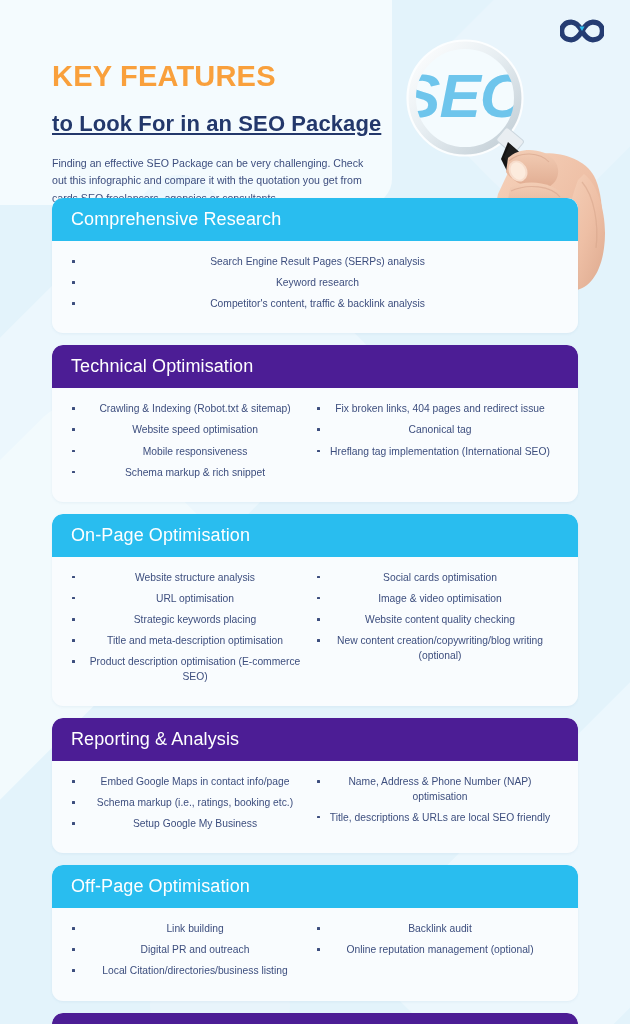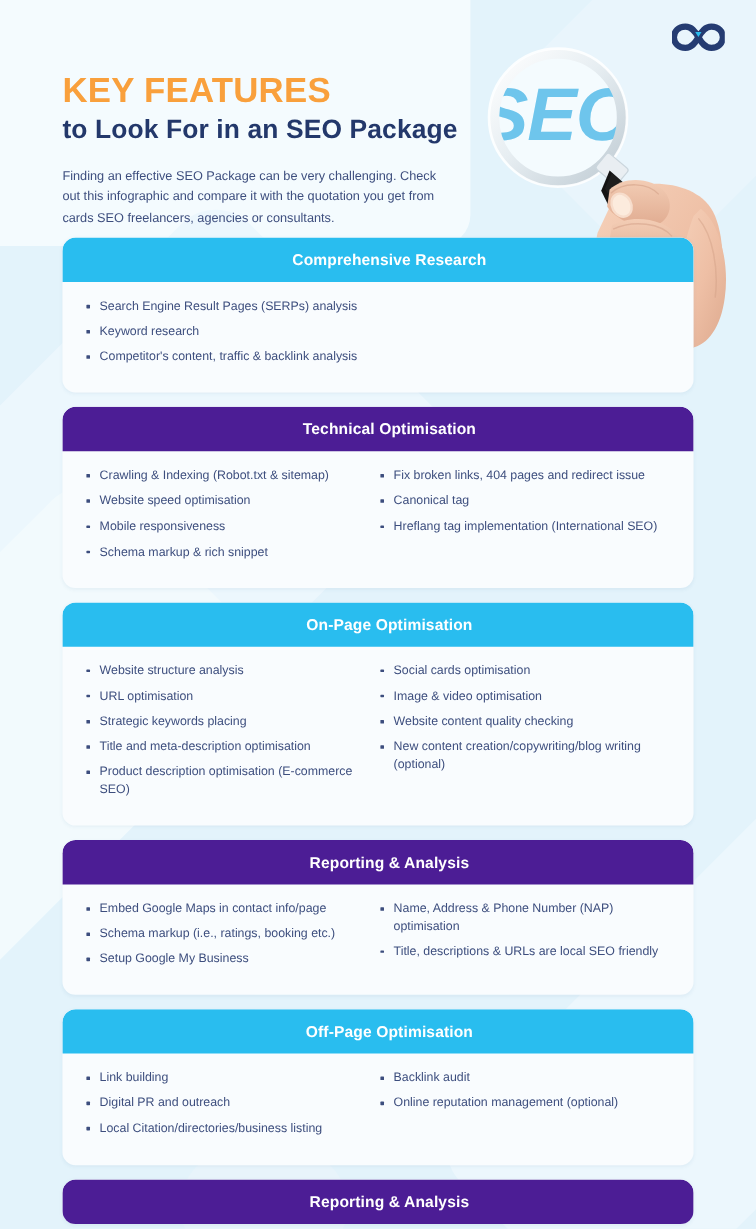--- a/index.html
+++ b/index.html
@@ -50,54 +50,53 @@
   }
 
   
   #header { position:absolute; left:52px; top:60px; z-index:3; width:380px; }
   #title-main {
     font-size:29px; font-weight:bold; color:#f9a03c;
     letter-spacing:0.2px; line-height:1.12;
   }
   #title-sub {
     font-size:22px; font-weight:bold; color:#23386b;
-    letter-spacing:0.1px; line-height:1.25; margin-top:2px;
+    letter-spacing:0.1px; line-height:1.25; margin-top:18px;text-decoration:underline;
   }
   #intro {
     margin-top:17px; font-size:10.6px; color:#3d4e7e;
     line-height:1.65; max-width:320px;
   }
 
   
   #logo { position:absolute; right:26px; top:18px; z-index:4; }
 
   
   #sections { position:absolute; left:52px; top:198px; width:526px; z-index:3; }
   .card {
     background:#f9fcfe;
     border-radius:11px;
     margin-bottom:12px;
     overflow:hidden;
     box-shadow:0 1px 3px rgba(60,110,160,0.07);
   }
   .card-header {
     padding:11px 0 11px 19px;
-    font-size:13px; font-weight:bold; color:#ffffff;
+    font-size:18px; font-weight:normal; color:#ffffff;
     letter-spacing:0.1px;
     border-radius:11px 11px 0 0;
-    text-align:center;
   }
   .card-header.cyan { background:#29bdef; }
   .card-header.navy { background:#4c1d95; }
   .card-body {
     display:flex; padding:14px 18px 15px 18px;
   }
   .col { flex:0 0 50%; padding-right:8px; }
   .col.full { flex:0 0 100%; }
-  ul.items { list-style:none; }
+  ul.items { list-style:none;text-align:center; }
   ul.items li {
     position:relative;
     padding-left:13px;
     font-size:10.3px;
     color:#3d4e7e;
     line-height:1.42;
     margin-bottom:6.5px;
   }
   ul.items li::before {
     content:""; position:absolute; left:2px; top:5px;

